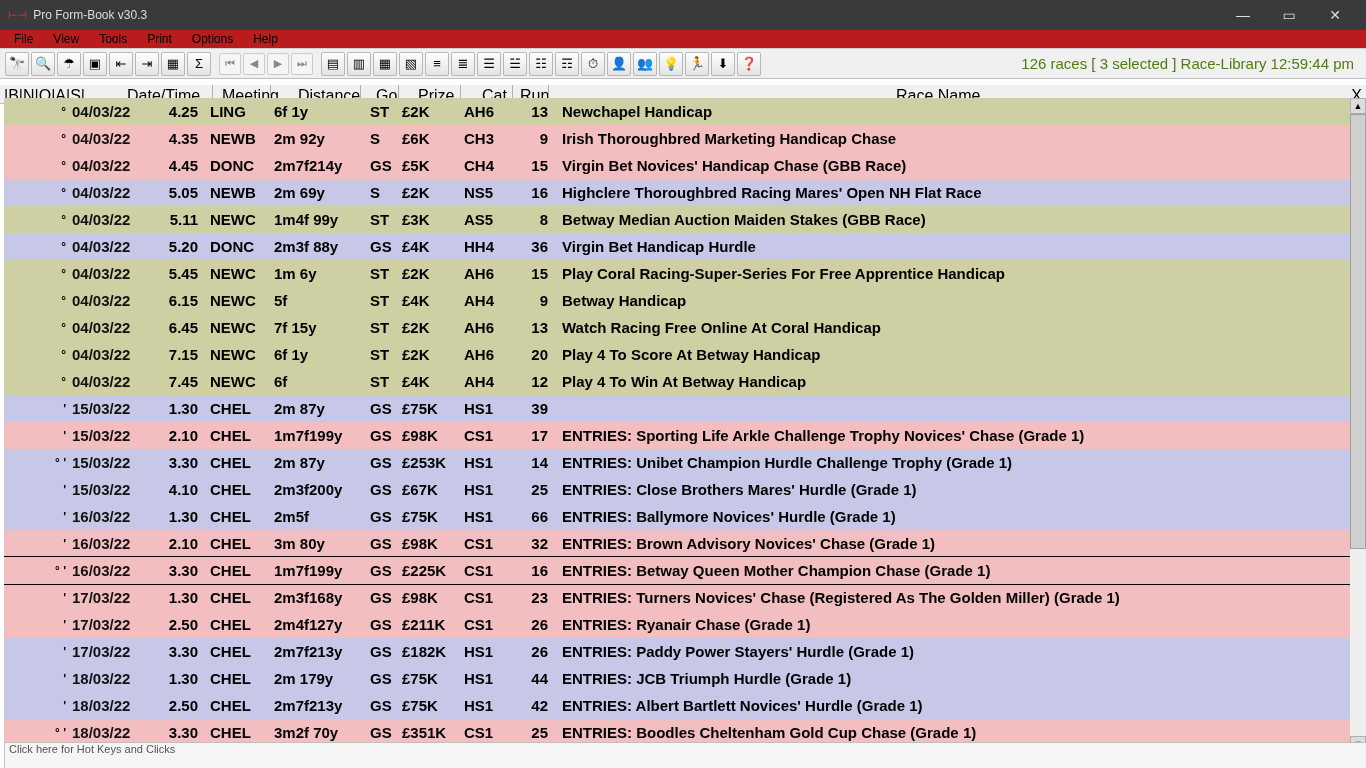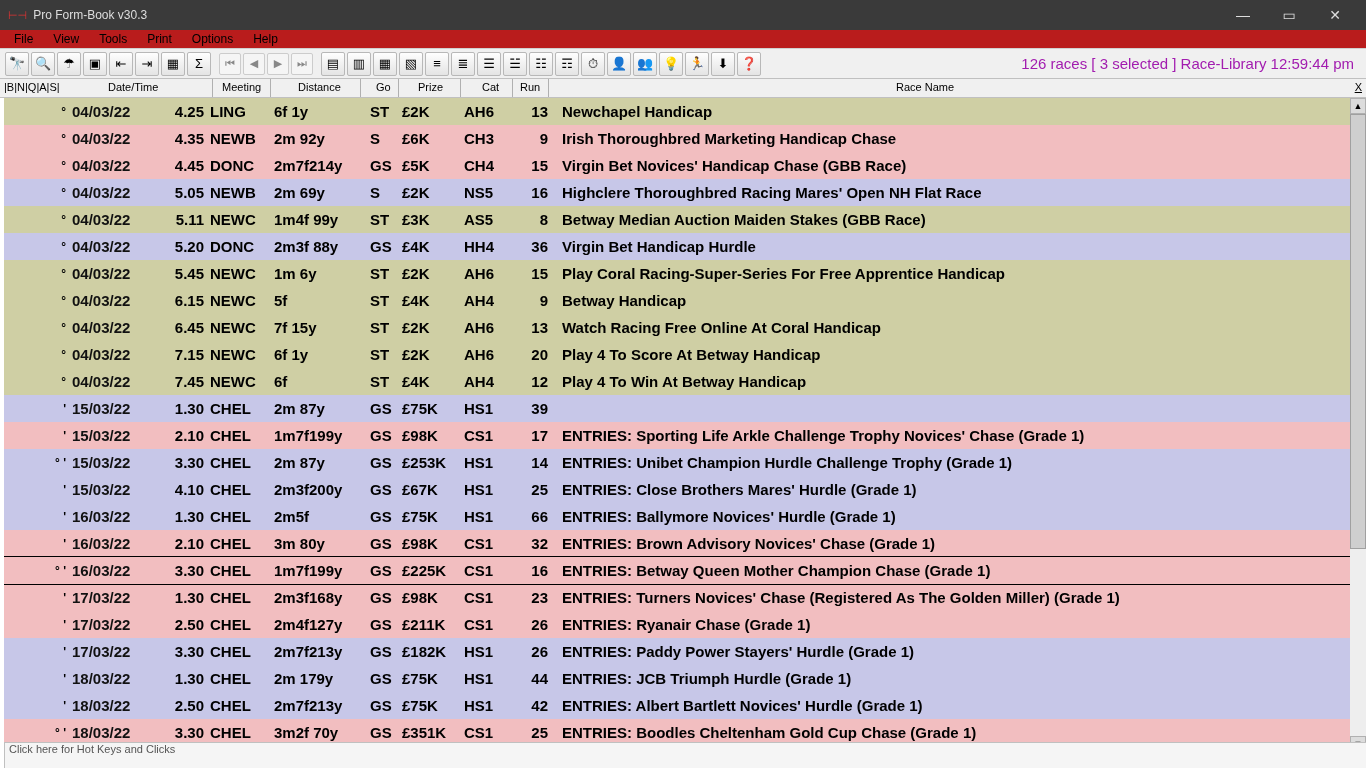--- a/index.html
+++ b/index.html
@@ -10,37 +10,37 @@
 .titlebar .title { flex:1; font-size:12px;}
 .titlebar .ctrl { width:46px; height:30px; display:flex; align-items:center; justify-content:center; cursor:pointer; font-size:14px;}
 
 .menubar { height:19px; background:#b91c1c; display:flex; align-items:center; padding:0 4px; border-bottom:1px solid #d0d0d0;}
 .menubar .item { padding:2px 10px; cursor:pointer; font-size:12px;}
 
 .toolbar { height:30px; background:#f0f0f0; display:flex; align-items:center; padding:0 4px; border-bottom:1px solid #c0c0c0;}
 .tbtn { width:24px; height:24px; border:1px solid #b8b8b8; background:linear-gradient(#fefefe,#e4e4e4); margin:0 1px; display:flex; align-items:center; justify-content:center; cursor:pointer; border-radius:2px; font-size:13px;}
 .navbtn { width:22px; height:22px; border:1px solid #ccc; background:#f5f5f5; margin:0 1px; display:flex; align-items:center; justify-content:center; color:#888; cursor:pointer; border-radius:2px; font-size:11px;}
 .tsep { width:6px; }
-.statusbar-top { margin-left:auto; margin-right:8px; font-size:15px; color:#a21caf;}
-
-.colhdr { height:19px; background:#f0f0f0; border-bottom:1px solid #c0c0c0; position:relative; font-size:11px;}
+.statusbar-top { margin-left:auto; margin-right:8px; font-size:15px; color:#4d7c0f;}
+
+.colhdr { height:19px; background:#f0f0f0; border-bottom:1px solid #c0c0c0; position:relative; font-size:16px;margin-top:6px;}
 .colhdr span { position:absolute; top:2px; }
 .colhdr .sep { position:absolute; top:0; bottom:0; width:1px; background:#b0b0b0;}
 .colhdr .closex { position:absolute; right:4px; top:2px; text-decoration:underline; cursor:pointer;}
 
 .rowsarea { position:absolute; top:98px; left:4px; right:16px; bottom:16px; overflow:hidden;}
 .row { height:27px; display:flex; align-items:center; font-size:15px; font-family:Arial; font-weight:bold;}
 .row.green { background:#cfcfa4;}
 .row.pink  { background:#f2bec0;}
 .row.lilac { background:#c7c7e8;}
 .row.sel   { outline:1px solid #000; position:relative; z-index:2;}
 .cell { white-space:nowrap; overflow:hidden; }
 .c-mark  { width:68px; text-align:right; padding-right:6px; font-size:12px;}
 .c-date  { width:86px; color:#111;}
-.c-time  { width:52px; text-align:right; padding-right:6px;}
+.c-time  { width:52px; text-align:right; padding-right:12px;}
 .c-meet  { width:64px; }
 .c-dist  { width:96px;}
 .c-go    { width:32px;}
 .c-prize { width:62px;}
 .c-cat   { width:52px;}
 .c-run   { width:40px; text-align:right; padding-right:8px;}
 .c-name  { flex:1; padding-left:6px;}
 
 .vscroll { position:absolute; top:98px; right:0; bottom:16px; width:16px; background:#eee;}
 .vscroll .arrow { height:16px; background:#dcdcdc; border:1px solid #b0b0b0; display:flex; align-items:center; justify-content:center; font-size:9px; cursor:pointer;}
@@ -100,21 +100,21 @@
     <div class="tbtn">👥</div>
     <div class="tbtn">💡</div>
     <div class="tbtn">🏃</div>
     <div class="tbtn">⬇</div>
     <div class="tbtn">❓</div>
   <span class="statusbar-top">126 races [ 3 selected ] Race-Library  12:59:44 pm</span>
 </div>
 
 <div class="colhdr">
   <span style="left:4px;">|B|N|Q|A|S|</span>
-  <span style="left:108px;">Date/Time</span>
+  <span style="left:127px;">Date/Time</span>
   <span class="sep" style="left:212px;"></span>
   <span style="left:222px;">Meeting</span>
   <span class="sep" style="left:270px;"></span>
   <span style="left:298px;">Distance</span>
   <span class="sep" style="left:360px;"></span>
   <span style="left:376px;">Go</span>
   <span class="sep" style="left:398px;"></span>
   <span style="left:418px;">Prize</span>
   <span class="sep" style="left:460px;"></span>
   <span style="left:482px;">Cat</span>

